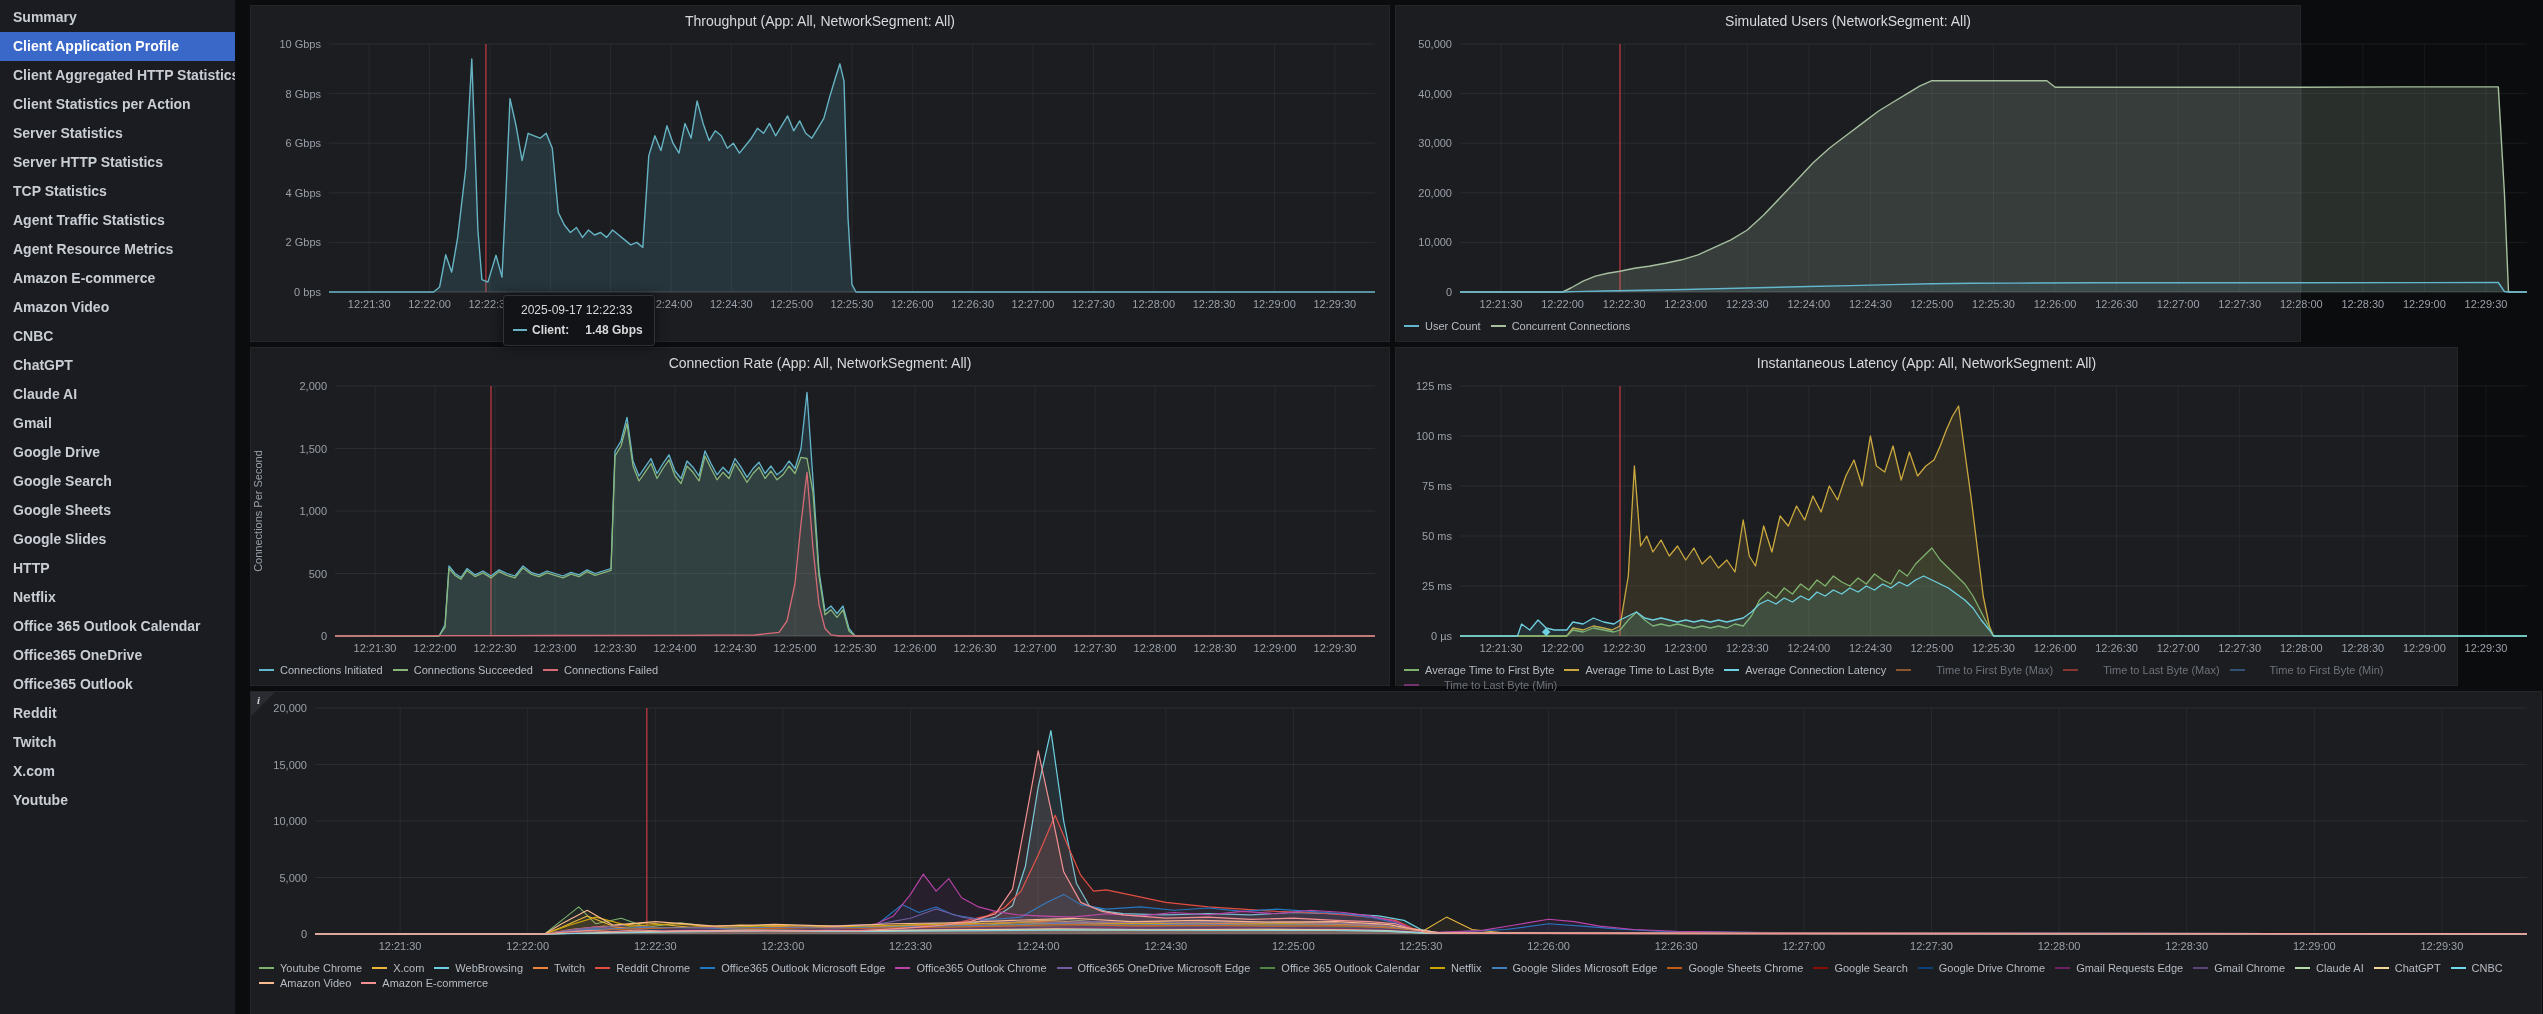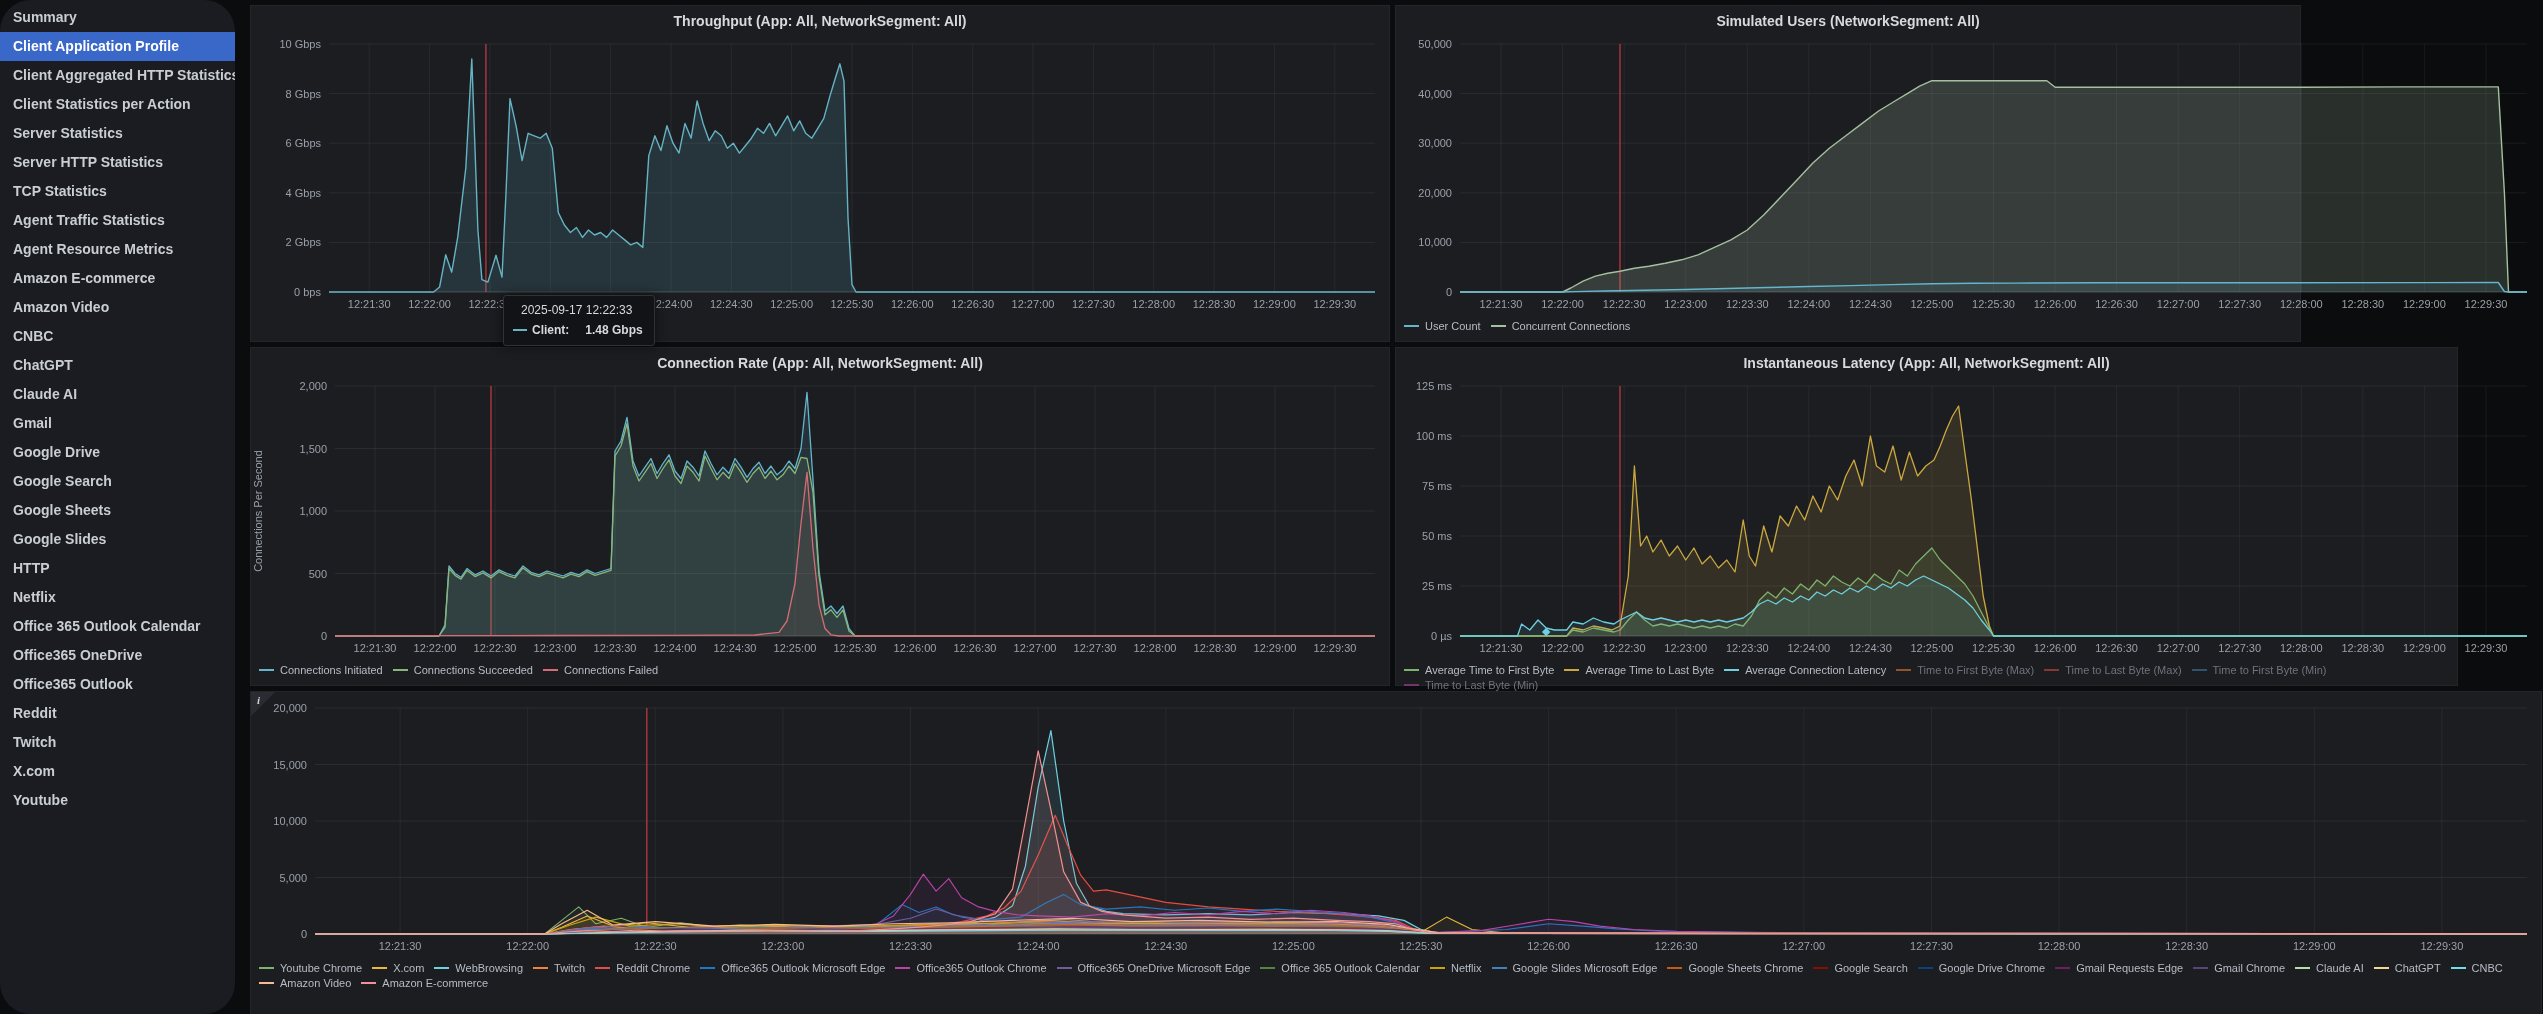--- a/index.html
+++ b/index.html
@@ -1,35 +1,35 @@
 <!DOCTYPE html>
 <html><head>
 <meta charset="utf-8">
 <style>
   html,body{margin:0;padding:0;}
   body{width:2543px;height:1014px;overflow:hidden;background:#0b0c0e;font-family:"Liberation Sans",sans-serif;position:relative;}
-  .sidebar{position:absolute;left:0;top:0;width:235px;height:1014px;background:#1a1c21;padding-top:3px;box-sizing:border-box;border-radius:31px;}
+  .sidebar{position:absolute;left:0;top:0;width:235px;height:1014px;background:#1a1c21;padding-top:3px;box-sizing:border-box;}
   .sb-item{height:29px;line-height:29px;padding:0 13px;font-size:14px;font-weight:700;color:#c9ced4;white-space:nowrap;overflow:hidden;cursor:pointer;}
   .sb-item.active{background:#3a68c9;color:#ffffff;}
   .panel{position:absolute;background:#1b1d21;border:1px solid #232529;box-sizing:border-box;padding-top:4px;}
   .panel-tl{left:250px;top:5px;width:1140px;height:337px;}
   .panel-tr{left:1395px;top:5px;width:906px;height:337px;}
   .panel-ml{left:250px;top:347px;width:1140px;height:339px;}
   .panel-mr{left:1395px;top:347px;width:1063px;height:339px;}
   .panel-b{left:250px;top:691px;width:2292px;height:400px;}
-  .ptitle{margin:0;height:22px;line-height:22px;text-align:center;font-size:14px;font-weight:700;color:#d8d9da;white-space:nowrap;overflow:hidden;}
+  .ptitle{margin:0;height:22px;line-height:22px;text-align:center;font-size:14px;font-weight:400;color:#d8d9da;white-space:nowrap;overflow:hidden;}
   .chart{position:relative;width:100%;}
   .panel-tl .chart,.panel-tr .chart{height:284px;}
   .panel-ml .chart,.panel-mr .chart{height:286px;}
   .panel-b .chart{height:262px;}
   svg text.tick{fill:#9aa0a8;font-size:11px;font-family:"Liberation Sans",sans-serif;}
   .legend{display:flex;flex-wrap:wrap;align-items:center;padding:4px 8px 2px 8px;column-gap:10px;row-gap:3px;font-size:11px;color:#b6bcc3;}
   .legend-item{display:flex;align-items:center;white-space:nowrap;cursor:pointer;}
   .legend-dash{display:inline-block;width:15px;border-top:2px solid #888;margin-right:6px;}
-  .legend-item.dim{color:#6e737b;}
+  .legend-item.dim{color:#6e737b;gap:19px;}
   .tooltip{position:absolute;left:252px;top:289px;background:#121316;border:1px solid #303237;border-radius:3px;padding:7px 11px 8px 9px;z-index:6;box-shadow:0 0 12px rgba(0,0,0,0.6);font-size:12px;color:#d8d9da;white-space:nowrap;}
   .tt-time{font-weight:400;margin-bottom:6px;padding-left:8px;}
   .tt-row{display:flex;align-items:center;font-weight:700;}
   .tt-dash{display:inline-block;width:14px;border-top:2px solid #64b6cd;margin-right:5px;}
   .tt-name{margin-right:16px;}
   .info-corner{position:absolute;top:0;left:0;width:0;height:0;border-top:24px solid #2a2c31;border-right:24px solid transparent;z-index:3;}
   .info-i{position:absolute;top:2px;left:6px;font-size:11px;font-style:italic;font-weight:700;color:#cdd2d7;font-family:"Liberation Serif",serif;z-index:4;}
 </style>
 </head>
 <body>

